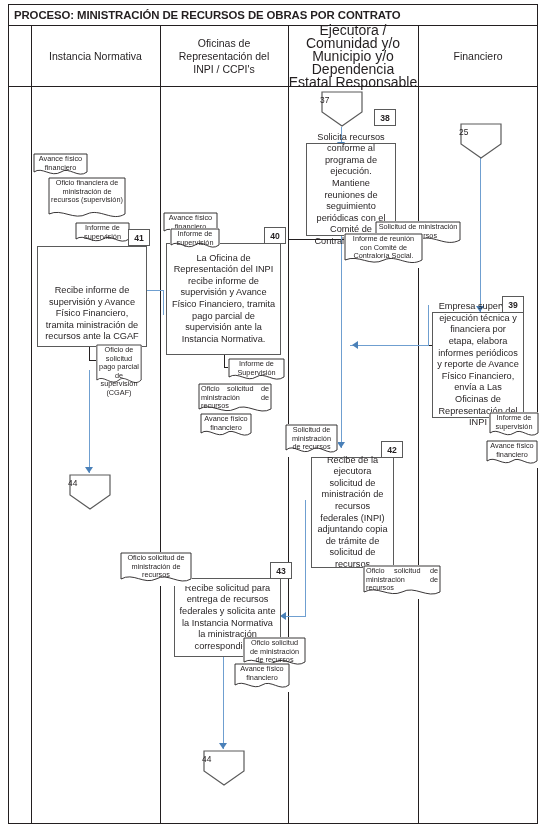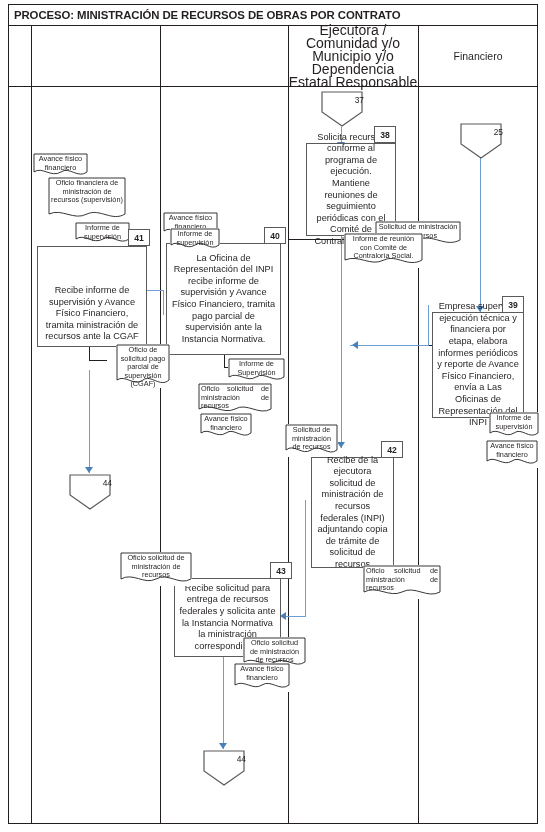--- a/index.html
+++ b/index.html
@@ -146,21 +146,21 @@
   .conn {
     position: absolute;
     z-index: 7;
   }
   .conn svg { display: block; }
   .conn .conn-txt {
     position: absolute;
     left: 0;
     top: 5px;
     width: 100%;
-    text-align: right;
+    text-align: left;
     font-size: 8.4px;
     z-index: 2;
   }
 
   
   .flow {
     position: absolute;
     background: #6f9fd0;
     z-index: 3;
   }
@@ -198,20 +198,28 @@
   <div class="title-bar">
     <div class="title-text">PROCESO: MINISTRACIÓN DE RECURSOS DE OBRAS POR CONTRATO</div>
   </div>
   <div class="header-row-line"></div>
 
   <div class="lane-v" style="left:31px;"></div>
   <div class="lane-v" style="left:160px;"></div>
   <div class="lane-v" style="left:288px;"></div>
   <div class="lane-v" style="left:418px;"></div>
 
+  <div class="lane-header" style="left:31px;  width:129px;">
+    <span>Instancia Normativa</span>
+  </div>
+  <div class="lane-header" style="left:160px; width:128px;">
+    <span style="white-space:pre-line;">Oficinas de
+Representación del
+INPI / CCPI's</span>
+  </div>
   <div class="lane-header small" style="left:288px; width:130px;">
     <span style="white-space:pre-line;">Ejecutora / Comunidad y/o
 Municipio y/o Dependencia
 Estatal Responsable</span>
   </div>
   <div class="lane-header" style="left:418px; width:120px;">
     <span>Financiero</span>
   </div>
 
   <div class="conn" style="left:320px; top:90px; width:44px; height:38px;">
@@ -225,21 +233,21 @@
 
   <div class="conn" style="left:459px; top:90px; width:44px; height:38px;margin-top:32px;">
     <svg width="44" height="38" viewBox="0 0 44 38">
       <polygon points="2,2 42,2 42,22 22,36 2,22" fill="#ffffff" stroke="#5a5a5a" stroke-width="1.2"></polygon>
     </svg>
     <div class="conn-txt">25</div>
   </div>
   <div class="flow v" style="left:480px; top:127px; height:185px;"></div>
   <div class="arrow down" style="left:476px; top:306px;"></div>
 
-  <div class="num-tag" style="left:374px; top:126px;justify-content:center;">
+  <div class="num-tag" style="left:374px; top:109px;justify-content:center;">
     <span>38</span>
   </div>
   <div class="proc" style="left:306px; top:143px; width:90px; height:93px;">
     <span>Solicita recursos conforme al programa de ejecución. Mantiene reuniones de seguimiento periódicas con el Comité de Contraloría Social</span>
   </div>
 
   <div class="doc" style="left:375px; top:221px; width:86px; height:26px;">
     <svg class="doc-svg" viewBox="0 0 86 26" preserveAspectRatio="none">
       <path d="M1,1 H85 V19 C70,27 58,12 43,19 C28,26 16,12 1,19 Z" fill="#ffffff" stroke="#231f20" stroke-width="0.9"></path>
     </svg>
@@ -344,21 +352,21 @@
     </svg>
     <div class="doc-txt">Oficio financiera de ministración de recursos (supervisión)</div>
   </div>
   <div class="doc" style="left:75px; top:222px; width:55px; height:24px;">
     <svg class="doc-svg" viewBox="0 0 55 24" preserveAspectRatio="none">
       <path d="M1,1 H54 V17 C45,24 36,11 28,17 C18,23 9,11 1,17 Z" fill="#ffffff" stroke="#231f20" stroke-width="0.9"></path>
     </svg>
     <div class="doc-txt">Informe de supervisión</div>
   </div>
 
-  <div class="doc" style="left:116px; top:344px; width:54px; height:44px;">
+  <div class="doc" style="left:96px; top:344px; width:46px; height:44px;">
     <svg class="doc-svg" viewBox="0 0 54 44" preserveAspectRatio="none">
       <path d="M1,1 H53 V36 C44,44 35,30 27,36 C18,43 9,30 1,36 Z" fill="#ffffff" stroke="#231f20" stroke-width="0.9"></path>
     </svg>
     <div class="doc-txt">Oficio de solicitud pago parcial de supervisión (CGAF)</div>
   </div>
   <div class="blackline v" style="left:89px; top:347px; height:14px;"></div>
   <div class="blackline h" style="left:89px; top:360px; width:18px;"></div>
 
   <div class="flow v" style="left:89px; top:370px; height:103px;"></div>
   <div class="arrow down" style="left:85px; top:467px;"></div>

